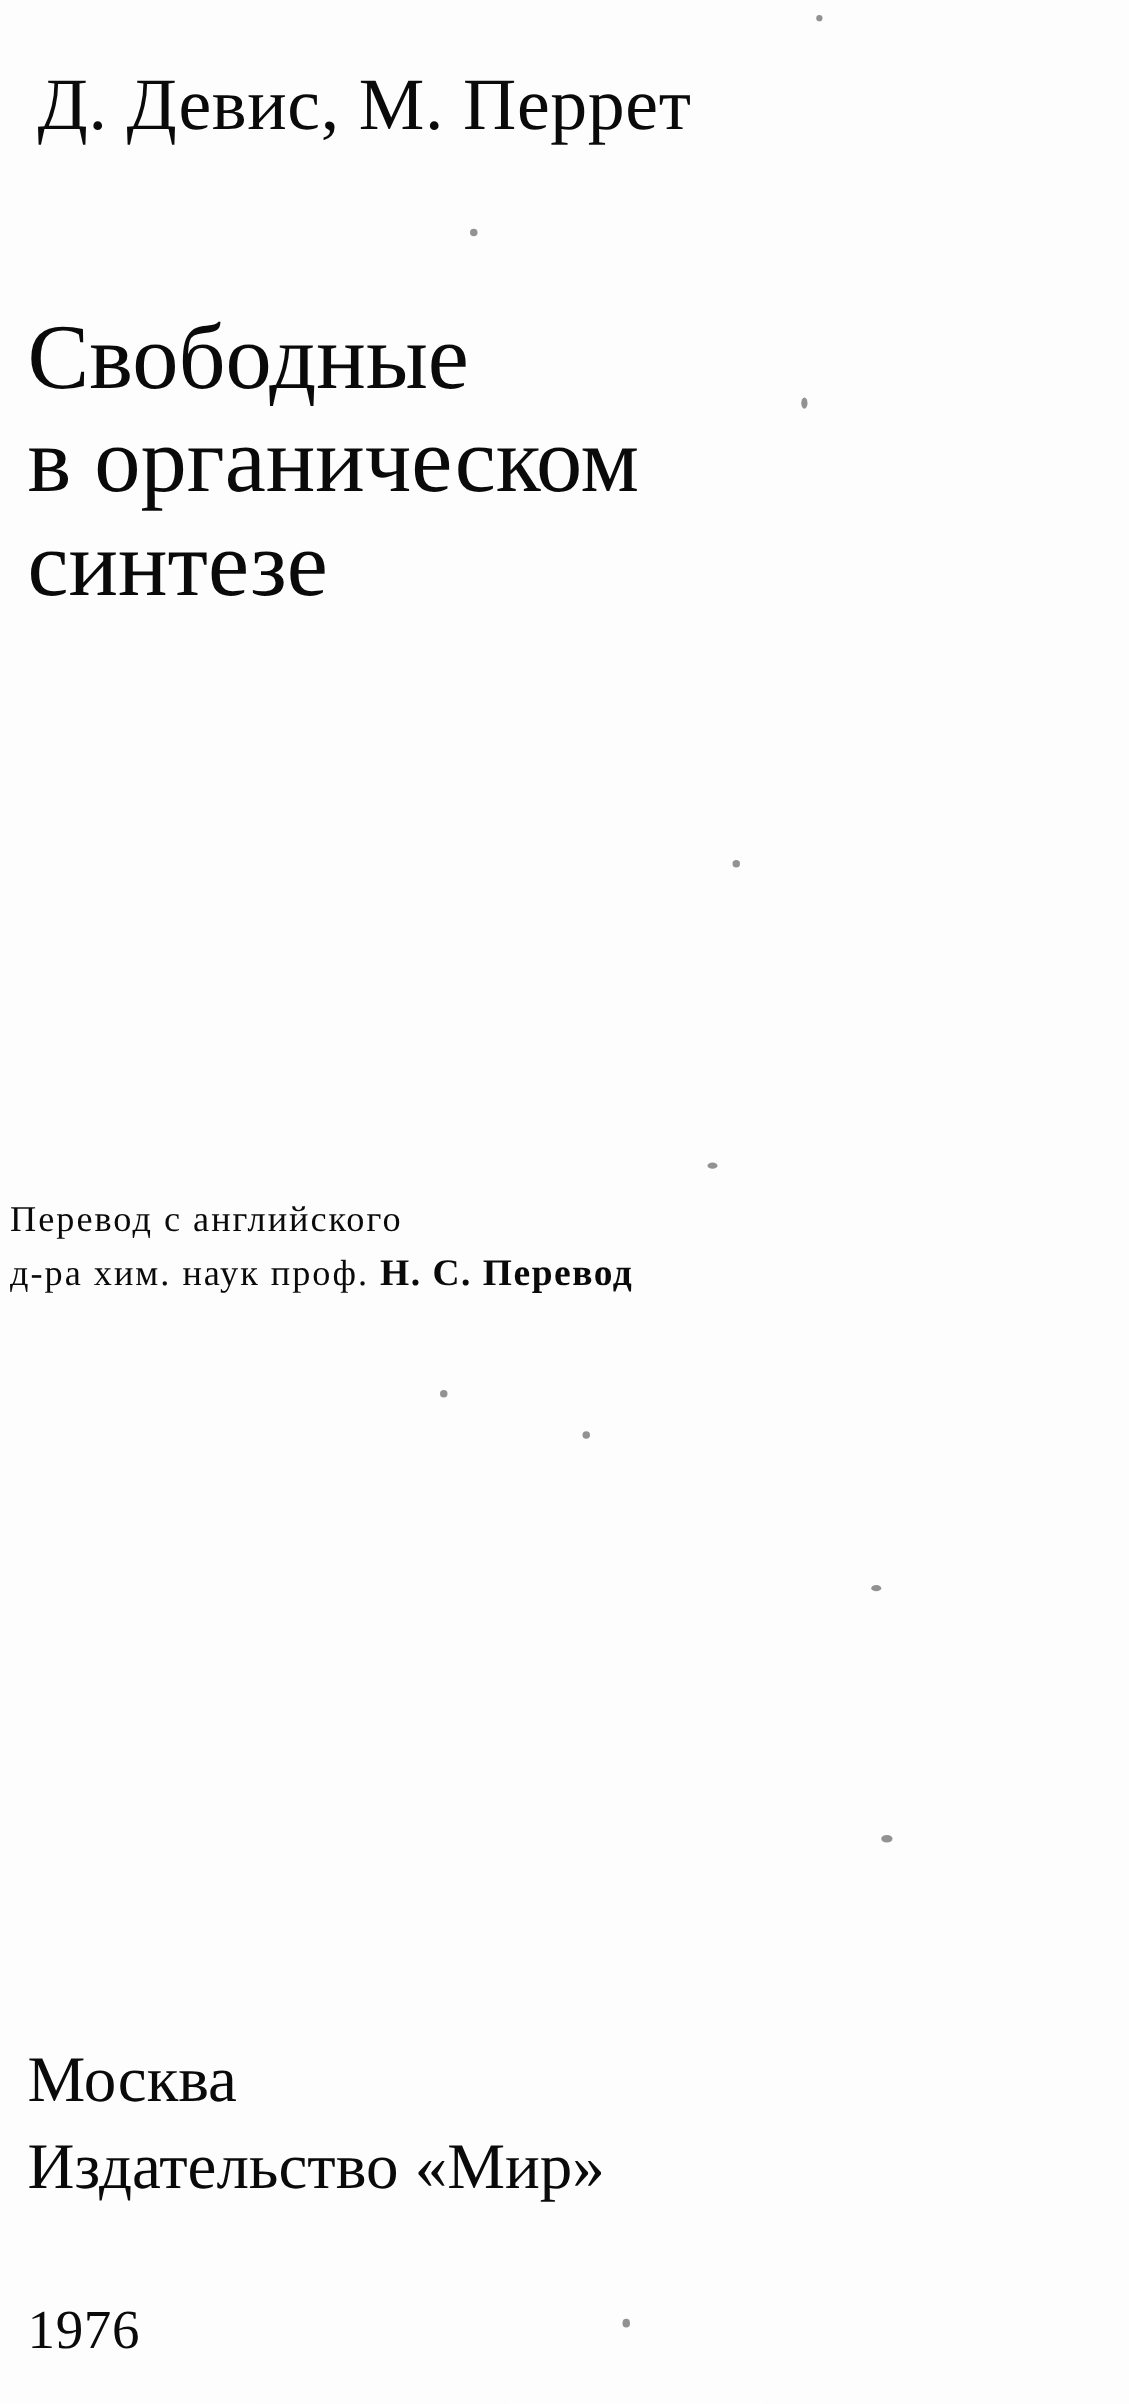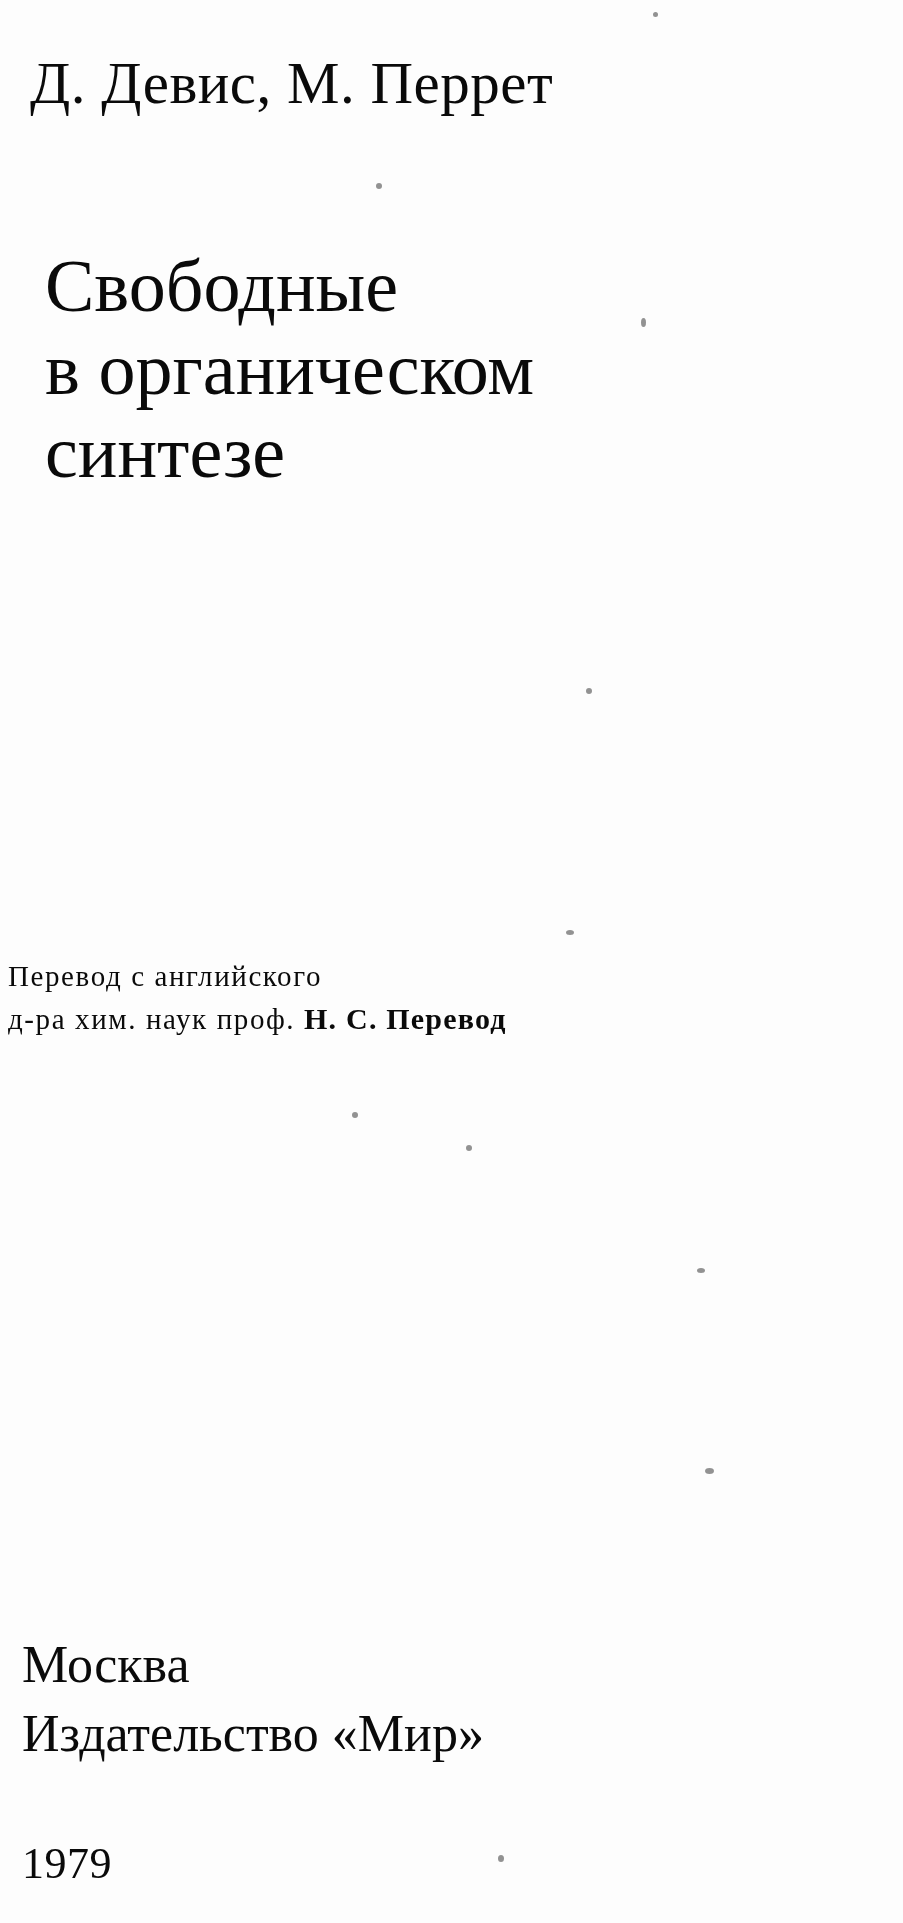--- a/index.html
+++ b/index.html
@@ -49,21 +49,20 @@
     top: 245px;
     width: 860px;
     font-size: 74px;
     line-height: 1.12;
     font-family: "Liberation Serif", serif;
     letter-spacing: 0px;
   }
   .title .line {
     display: block;
     white-space: nowrap;
-    margin-left: 23px;
   }
 
   .translation {
     position: absolute;
     left: 8px;
     top: 955px;
     width: 860px;
     font-size: 29px;
     line-height: 1.45;
     letter-spacing: 1.6px;
@@ -115,21 +114,21 @@
   <div class="translation">
     <span class="line">Перевод с английского</span>
     <span class="line"><span>д-ра хим. наук проф. </span><span class="editor">Н. С. Перевод</span></span>
   </div>
 
   <div class="imprint">
     <span class="line">Москва</span>
     <span class="line">Издательство «Мир»</span>
   </div>
 
-  <div class="year">1979</div>
+  <div class="year">1976</div>
 
 <div class="speck" style="left: 653px; top: 12px; width: 5px; height: 5px;"></div>
     <div class="speck" style="left: 376px; top: 183px; width: 6px; height: 6px;"></div>
     <div class="speck" style="left: 641px; top: 318px; width: 5px; height: 9px;"></div>
     <div class="speck" style="left: 586px; top: 688px; width: 6px; height: 6px;"></div>
     <div class="speck" style="left: 566px; top: 930px; width: 8px; height: 5px;"></div>
     <div class="speck" style="left: 352px; top: 1112px; width: 6px; height: 6px;"></div>
     <div class="speck" style="left: 466px; top: 1145px; width: 6px; height: 6px;"></div>
     <div class="speck" style="left: 697px; top: 1268px; width: 8px; height: 5px;"></div>
     <div class="speck" style="left: 705px; top: 1468px; width: 9px; height: 6px;"></div>

